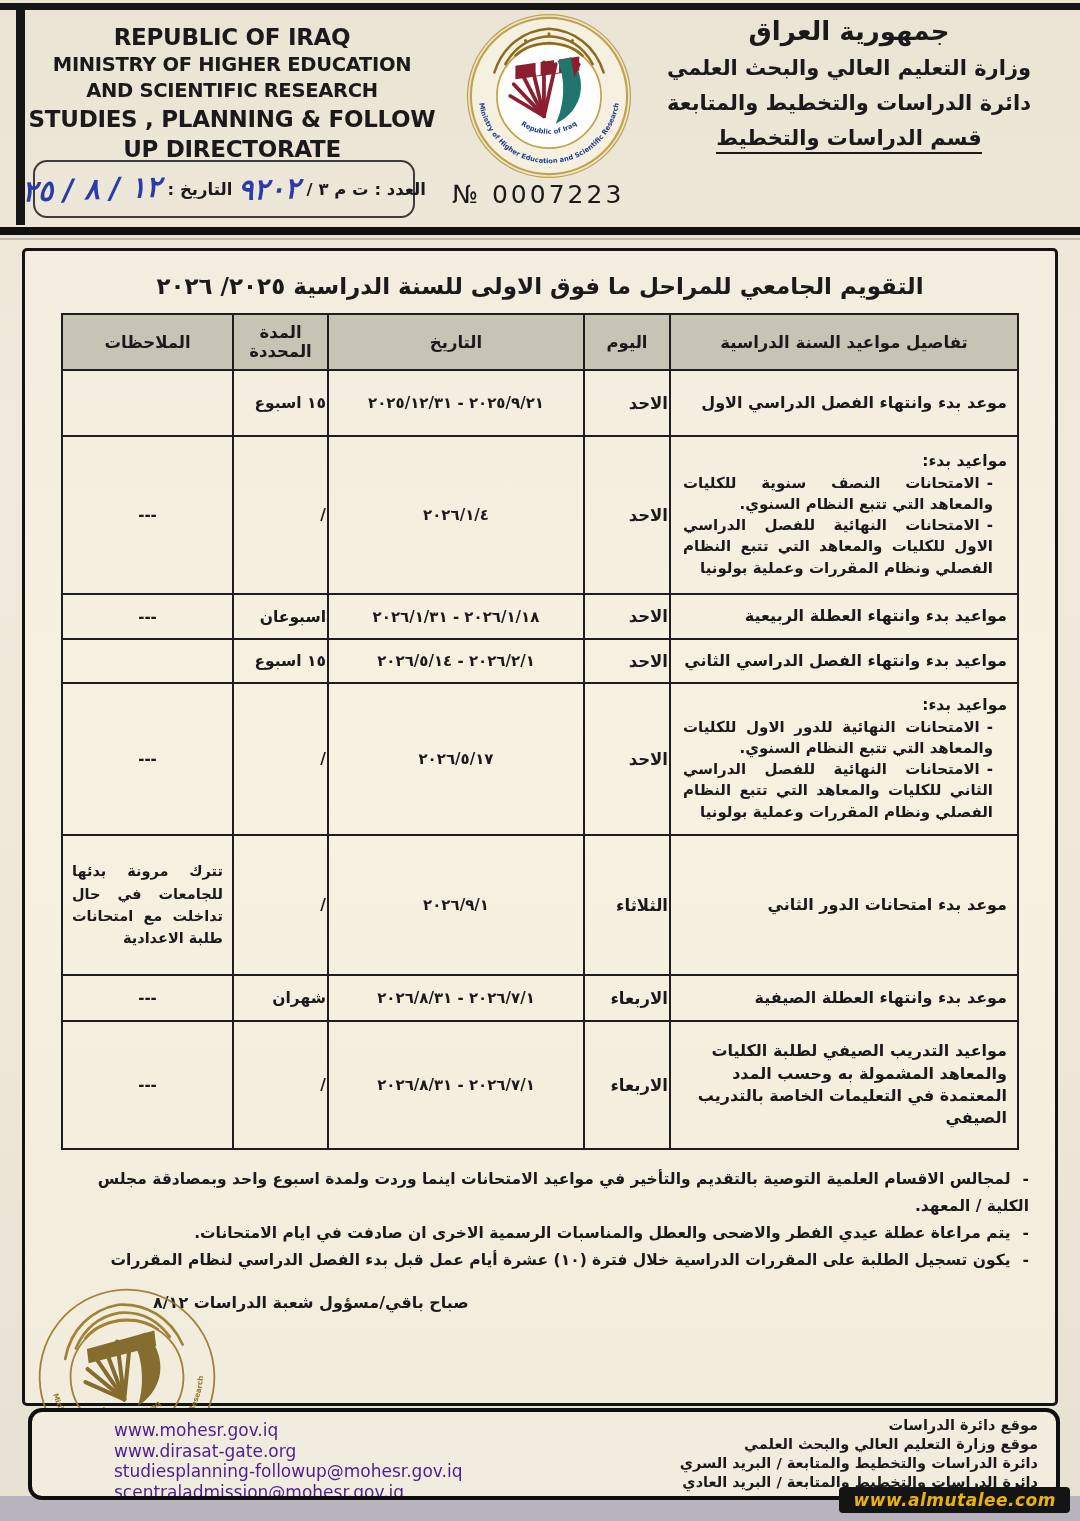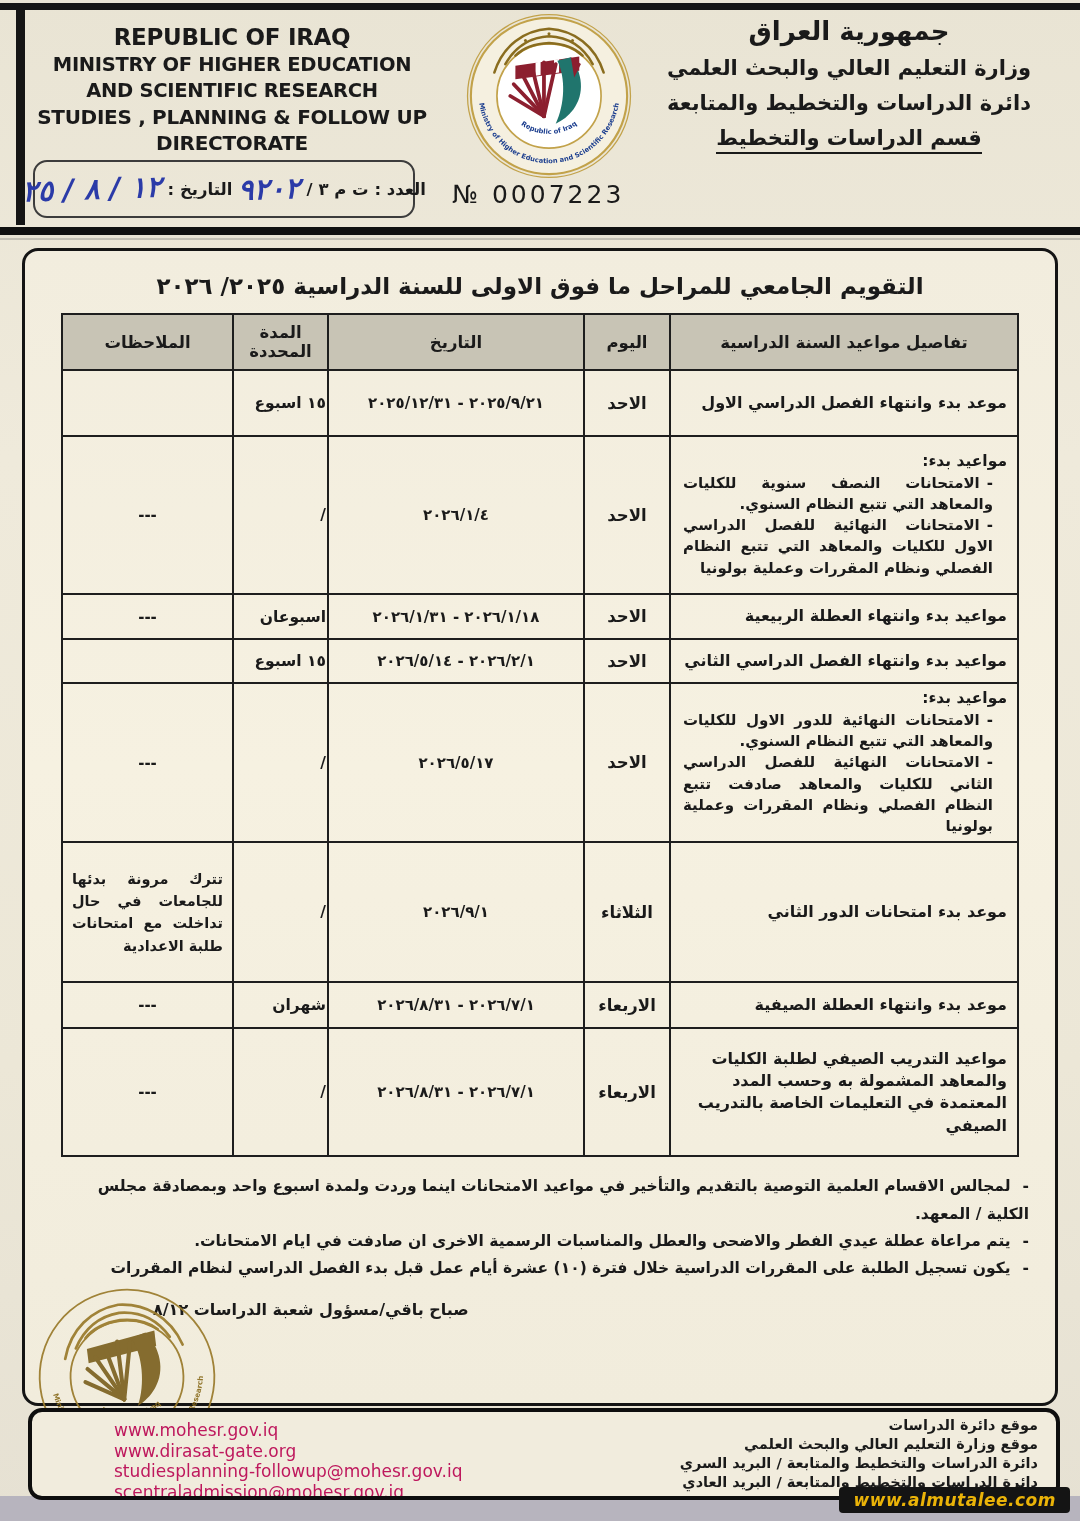--- a/index.html
+++ b/index.html
@@ -11,21 +11,21 @@
   
   .edge-top{position:absolute;left:0;top:3px;width:1080px;height:7px;background:#151515;}
   .edge-left{position:absolute;left:16px;top:3px;width:9px;height:222px;background:#151515;}
   .edge-bottom{position:absolute;left:0;top:1496px;width:1080px;height:25px;background:#b7b4be;}
   .divider{position:absolute;left:0;top:227px;width:1080px;height:8px;background:#101010;box-shadow:0 3px 0 #e8e3d4,0 5px 0 #2a2a2a33;}
 
   
   .hdr-en{position:absolute;left:28px;top:22px;width:408px;text-align:center;font-weight:bold;letter-spacing:-0.3px;}
   .hdr-en .l1{font-size:23px;}
   .hdr-en .l2,.hdr-en .l3{font-size:19.5px;}
-  .hdr-en .l4{font-size:20px;}
+  .hdr-en .l4{font-size:23px;}
   .hdr-en .l5{font-size:17.5px;letter-spacing:0.2px;}
   .hdr-en div{line-height:1.32;}
 
   .num-box{
     position:absolute;left:33px;top:160px;width:378px;height:54px;
     border:2.5px solid #3c3c3c;border-radius:14px;direction:rtl;
     display:flex;align-items:center;justify-content:center;gap:6px;
     font-weight:bold;font-size:16.5px;background:transparent;white-space:nowrap;
   }
   .ink{color:#2b3ba8;font-size:29px;font-weight:bold;font-style:italic;display:inline-block;transform:rotate(-2deg);letter-spacing:2px;}
@@ -36,21 +36,21 @@
   .stamp-wrap{position:absolute;left:36px;top:1286px;width:182px;height:182px;transform:rotate(-7deg);opacity:.93;}
 
   .hdr-ar{position:absolute;right:26px;top:16px;width:410px;text-align:center;direction:rtl;font-weight:bold;}
   .hdr-ar .a1{font-size:26px;margin-bottom:10px;}
   .hdr-ar .a2,.hdr-ar .a3{font-size:21px;margin-bottom:11px;}
   .hdr-ar .a4{font-size:21px;display:inline-block;border-bottom:2px solid #1a1a1a;padding-bottom:2px;}
 
   
   .main-box{
     position:absolute;left:22px;top:248px;width:1030px;height:1152px;
-    border:3.5px solid #141414;border-radius:16px;overflow:hidden;
+    border:3.5px solid #141414;border-radius:5px;overflow:hidden;
     background:linear-gradient(180deg,#f2edde 0%,#f6f1e1 45%,#f1ecdc 100%);
   }
   .main-title{direction:rtl;text-align:center;font-size:23px;font-weight:bold;padding-top:22px;}
 
   table.cal{border-collapse:collapse;width:956px;margin:14px auto 0;direction:rtl;table-layout:fixed;}
   table.cal th,table.cal td{border:2px solid #1e1e1e;vertical-align:middle;}
   table.cal thead th{background:#c8c4b5;font-size:16.5px;font-weight:bold;padding:5px 3px;height:44px;}
   col.c1{width:348px;} col.c2{width:86px;} col.c3{width:256px;} col.c4{width:95px;} col.c5{width:171px;}
 
   tbody tr:nth-child(1){height:66px;}
@@ -62,39 +62,39 @@
   tbody tr:nth-child(7){height:46px;}
   tbody tr:nth-child(8){height:128px;}
   tbody tr:nth-child(9){height:98px;}
 
   td.c-detail{padding:4px 10px;font-weight:bold;font-size:16px;text-align:right;line-height:1.4;}
   td.c-detail.mid{text-align:right;}
   td.c-detail .intro{font-size:15.5px;}
   ul.blist{margin:0;padding:0 14px 0 2px;list-style:none;}
   ul.blist li{font-size:15px;line-height:1.42;text-align:justify;}
   ul.blist li::before{content:"-";margin-left:7px;}
-  td.c-day{font-size:16.5px;font-weight:bold;text-align:center;margin-top:12px;}
+  td.c-day{font-size:16.5px;font-weight:bold;margin-top:12px;}
   td.c-date{font-size:15px;font-weight:bold;text-align:center;letter-spacing:1px;}
   td.c-dur{font-size:15.5px;font-weight:bold;text-align:right;}
   td.c-notes{font-size:15px;font-weight:bold;text-align:center;}
   td.c-notes.long{text-align:justify;padding:4px 9px;font-size:14.5px;line-height:1.55;}
 
   .notes{direction:rtl;margin:16px 26px 8px 26px;}
   .notes .note-line{font-size:15.5px;font-weight:bold;line-height:1.75;text-align:right;}
   .notes .note-line::before{content:"-";margin-left:12px;}
 
   .signature{direction:rtl;text-align:left;padding-left:128px;margin-top:18px;font-size:16px;font-weight:bold;}
 
   
   .footer-box{
     position:absolute;left:28px;top:1408px;width:1024px;height:84px;
     border:4px solid #0e0e0e;border-radius:14px;background:#f1ecdd;
     display:flex;justify-content:space-between;overflow:hidden;
   }
-  .f-urls{padding:8px 0 0 82px;font-size:17px;line-height:1.22;color:#be185d;}
+  .f-urls{padding:8px 0 0 82px;font-size:17px;line-height:1.22;color:#4c1d95;}
   .f-ar{direction:rtl;text-align:right;padding:4px 18px 0 0;font-size:14.5px;font-weight:bold;line-height:1.3;}
 
   .watermark{
     position:absolute;right:10px;top:1487px;background:#141414;color:#eab308;
     font-style:italic;font-weight:bold;font-size:17px;padding:3px 14px;border-radius:4px;z-index:9;
     letter-spacing:0.5px;
   }
 
   
   .seal-caption{font-size:8px;font-weight:bold;}
@@ -235,21 +235,21 @@
           <td class="c-day">الاحد</td>
           <td class="c-date">٢٠٢٦/٢/١ - ٢٠٢٦/٥/١٤</td>
           <td class="c-dur">١٥ اسبوع</td>
           <td class="c-notes"></td>
         </tr>
         <tr>
           <td class="c-detail">
             <div class="intro">مواعيد بدء:</div>
             <ul class="blist">
               <li>الامتحانات النهائية للدور الاول للكليات والمعاهد التي تتبع النظام السنوي.</li>
-              <li>الامتحانات النهائية للفصل الدراسي الثاني للكليات والمعاهد صادفت تتبع النظام الفصلي ونظام المقررات وعملية بولونيا</li>
+              <li>الامتحانات النهائية للفصل الدراسي الثاني للكليات والمعاهد التي تتبع النظام الفصلي ونظام المقررات وعملية بولونيا</li>
             </ul>
           </td>
           <td class="c-day">الاحد</td>
           <td class="c-date">٢٠٢٦/٥/١٧</td>
           <td class="c-dur">/</td>
           <td class="c-notes">---</td>
         </tr>
         <tr>
           <td class="c-detail mid">
             <div>موعد بدء امتحانات الدور الثاني</div>

